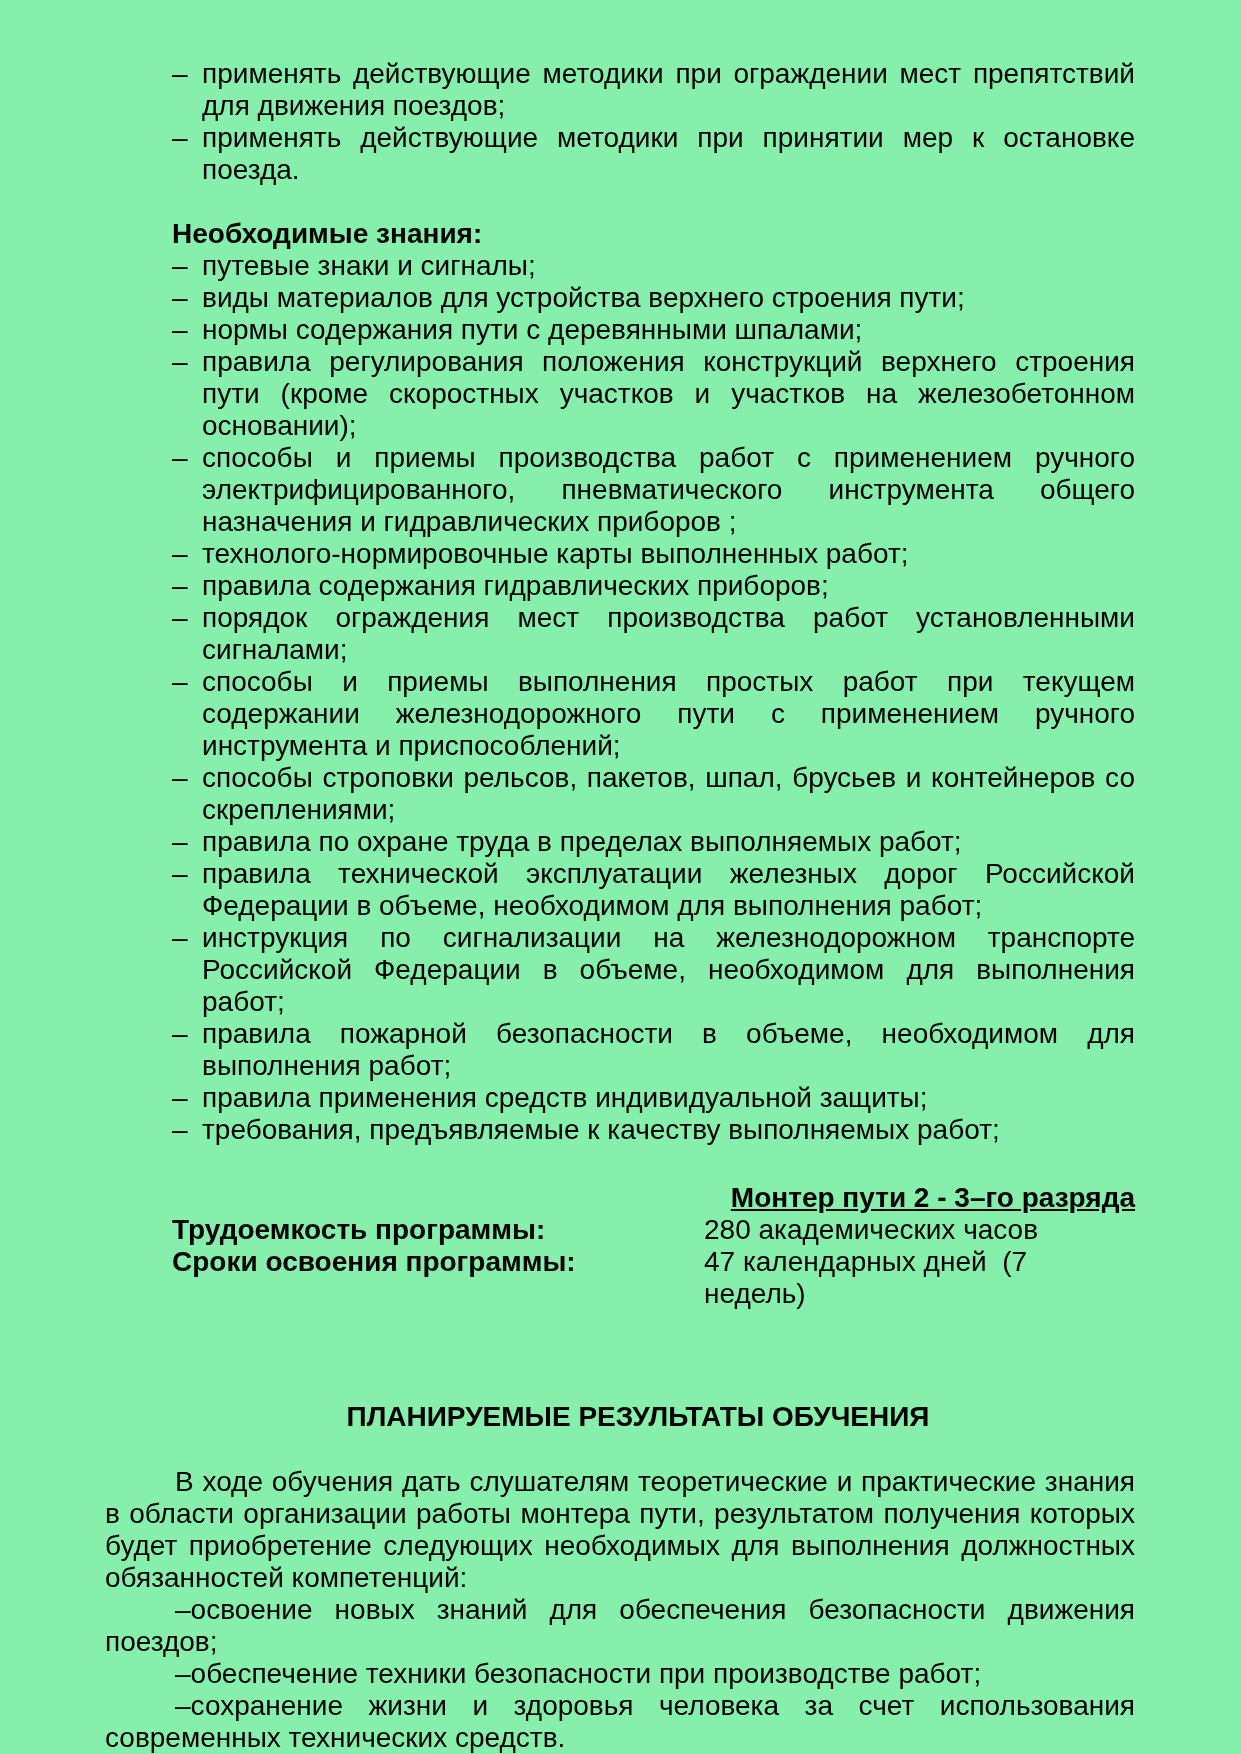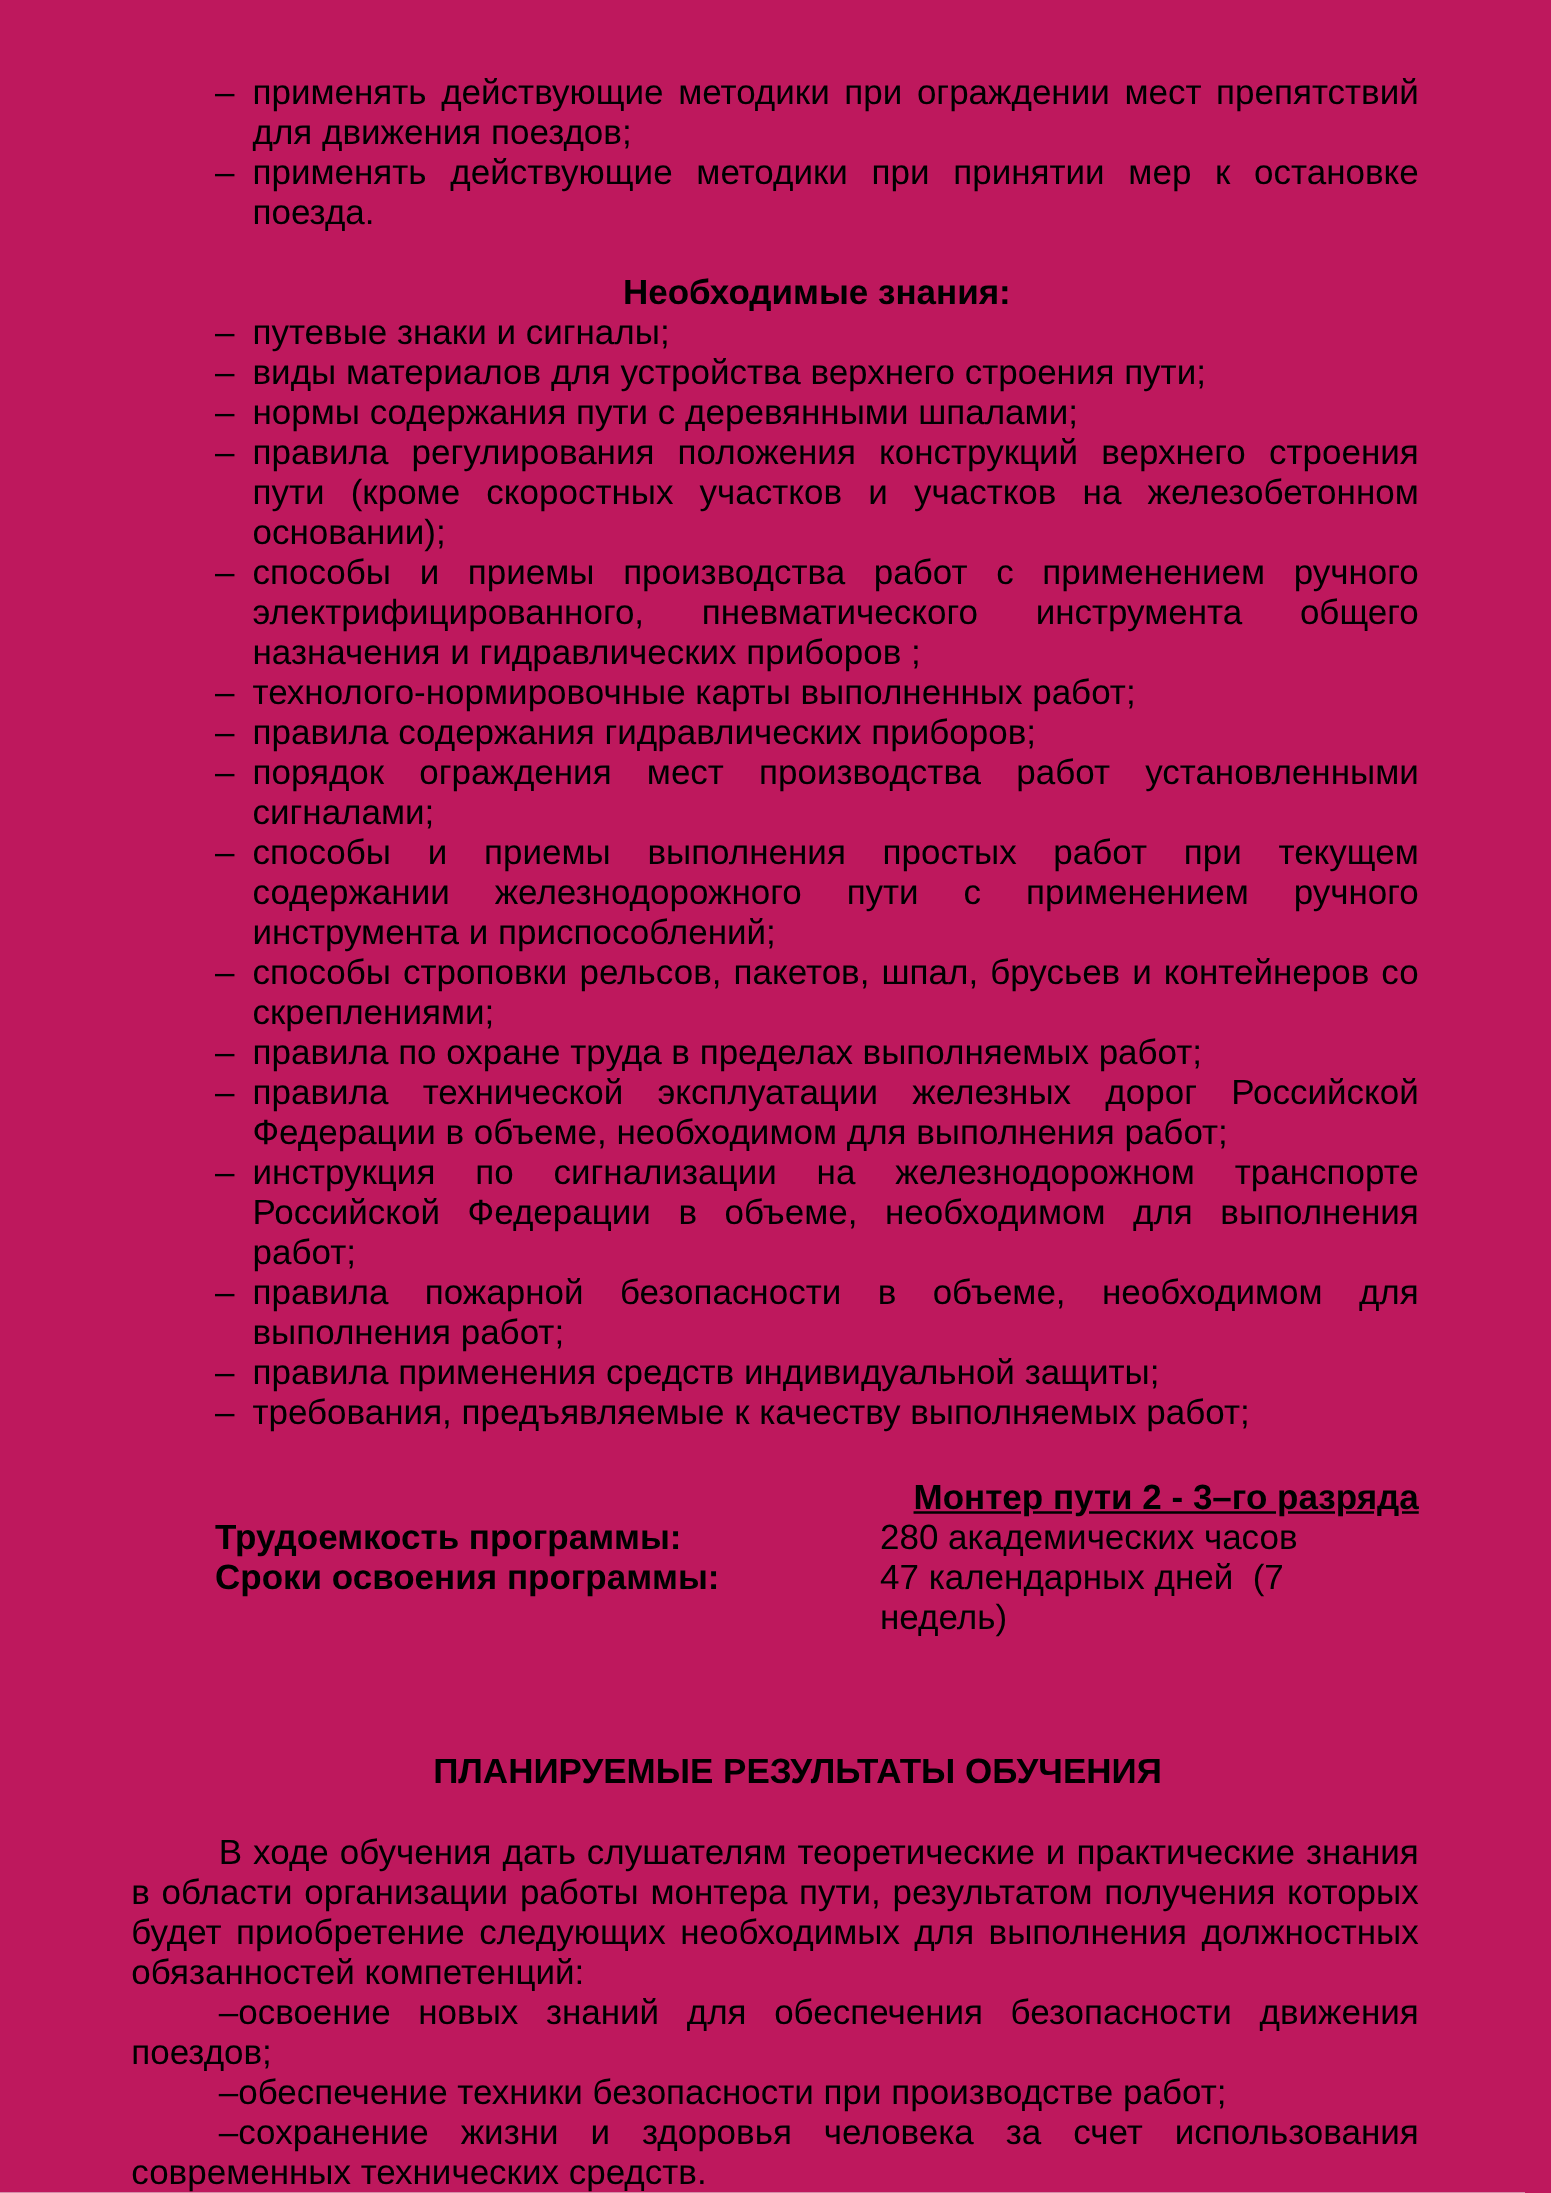--- a/index.html
+++ b/index.html
@@ -1,21 +1,21 @@
 <!DOCTYPE html>
 <html lang="ru"><head>
 <meta charset="utf-8">
 <style>
   html, body { margin: 0; padding: 0; background: #e8e8e8; }
   .page {
     position: relative;
     width: 1241px;
     height: 1754px;
     margin: 0 auto;
-    background: #be185d;
+    background: #86efac;
     box-sizing: border-box;
     padding: 58px 106px 0 105px;
     font-family: "Liberation Sans", "DejaVu Sans", sans-serif;
     font-size: 28px;
     line-height: 32px;
     color: #000000;
   }
   p { margin: 0; }
 
   
@@ -29,21 +29,20 @@
   .bullet::before {
     content: "\2013";
     position: absolute;
     left: 0;
     top: 0;
   }
 
   .knowledge-heading {
     margin: 32px 0 0 67px;
     font-weight: bold;
-    text-align: center;
   }
 
   .program-title {
     margin-top: 36px;
     padding-left: 36px;
     text-align: right;
     font-weight: bold;
     text-decoration: underline;
   }
 

